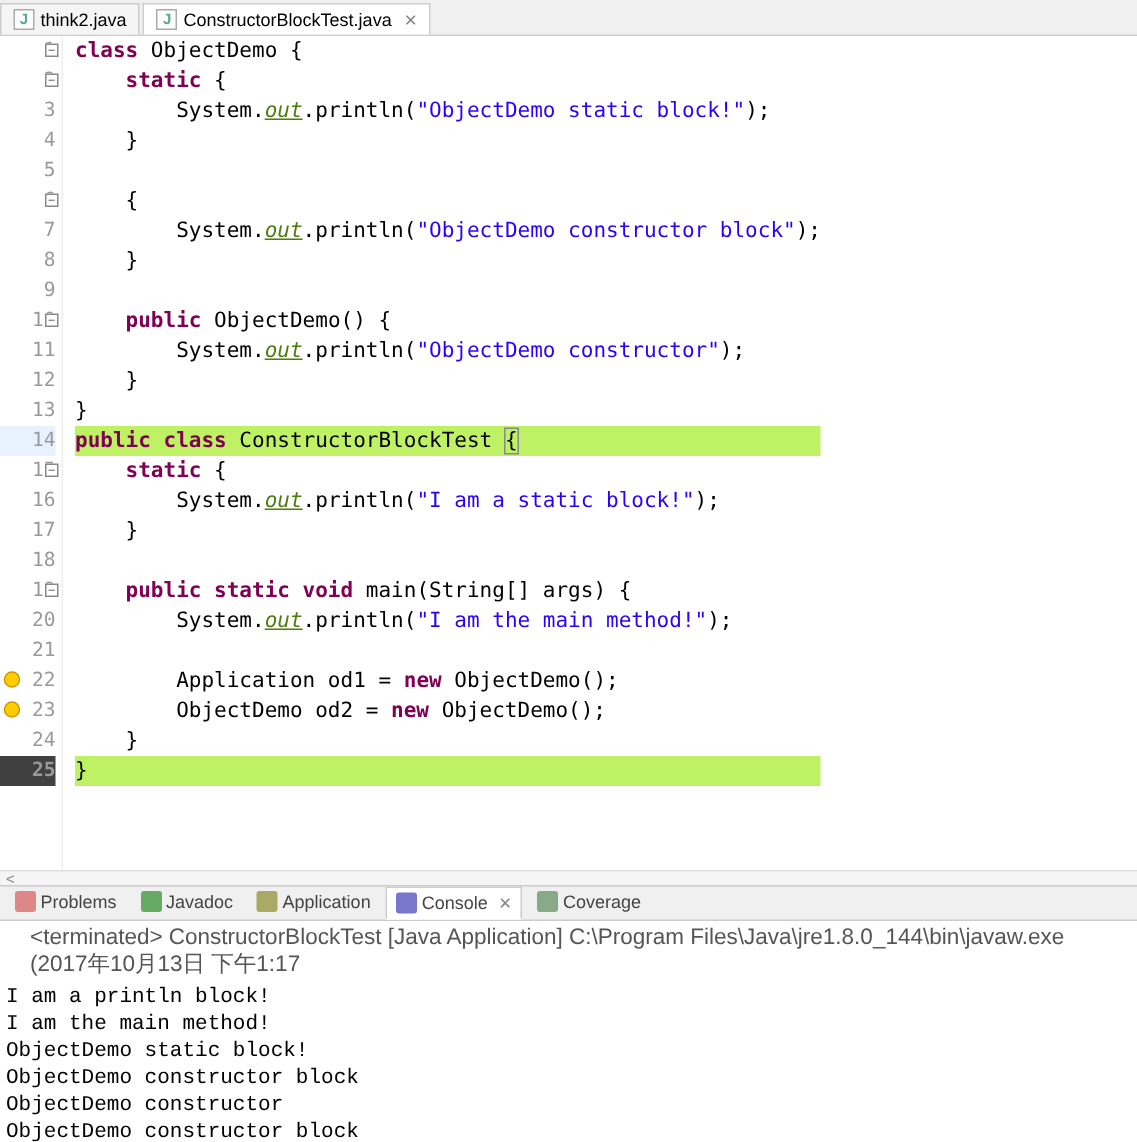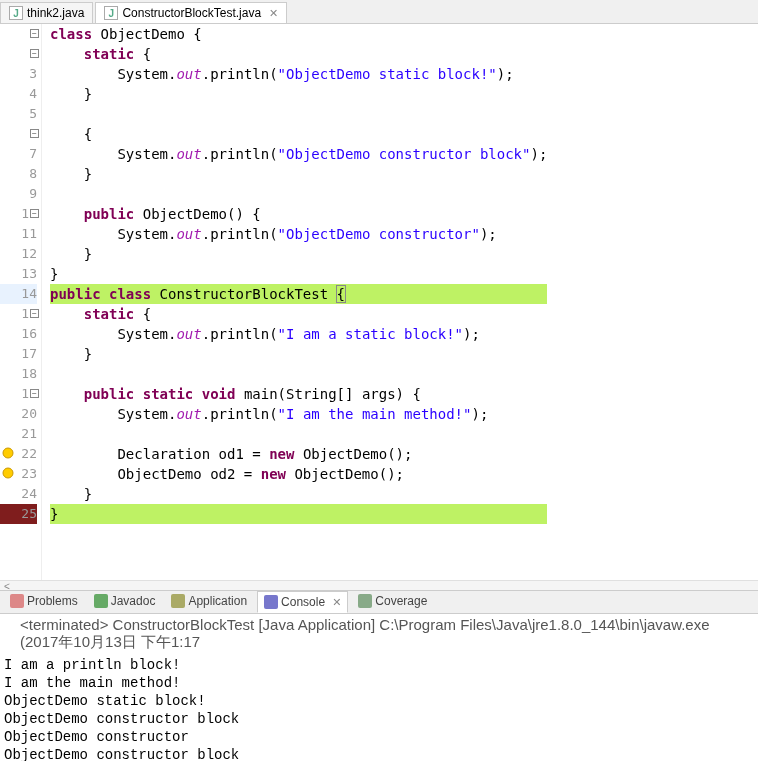--- a/index.html
+++ b/index.html
@@ -11,21 +11,21 @@
   .tab-close { color: #888; font-size: 11px; margin-left: 4px; }
   .editor { display: flex; height: 556px; overflow: auto; }
   .gutter { width: 42px; background: #fff; border-right: 1px solid #eee; font-family: Consolas, monospace; font-size: 13px; color: #999; text-align: right; padding-right: 4px; position: relative; }
   .gutter-row { height: 20px; line-height: 20px; position: relative; }
   .fold { position: absolute; right: -2px; top: 5px; width: 9px; height: 9px; border: 1px solid #888; font-size: 8px; line-height: 7px; text-align: center; color: #666; background: #fff; }
   .marker { position: absolute; left: 2px; top: 3px; width: 12px; height: 12px; }
   .code { font-family: Consolas, monospace; font-size: 14px; line-height: 20px; padding-left: 8px; }
   .code-line { height: 20px; white-space: pre; }
   .code-line.hl { background: #bef264; }
   .kw { color: #800055; font-weight: bold; }
-  .fld { color: #a21caf; font-style: italic; }
+  .fld { color: #4d7c0f; font-style: italic; text-decoration: underline; }
   .str { color: #2a00ff; }
   .caret-box { outline: 1px solid #888; }
   .bottom-tabs { display: flex; background: #f0f0f0; border-top: 1px solid #ccc; border-bottom: 1px solid #ccc; height: 24px; align-items: flex-start; padding: 0 4px; gap: 4px; }
   .btab { padding: 3px 6px; display: flex; align-items: center; gap: 3px; color: #444; cursor: pointer; }
   .btab.active { background: #fff; border: 1px solid #ccc; border-bottom: 1px solid #fff; }
   .btab-icon { width: 14px; height: 14px; display: inline-block; }
   .console-header { font-size: 15px; color: #555; padding: 2px 20px; }
   .console { font-family: "Courier New", monospace; font-size: 14px; line-height: 18px; padding: 2px 4px; }
   .scroll-edge { height: 10px; background: #f5f5f5; border-top: 1px solid #e0e0e0; }
   .scroll-left { width: 18px; height: 10px; color: #888; font-size: 10px; padding-left: 4px; }
@@ -68,21 +68,21 @@
       <div class="gutter-row">19<span class="fold">−</span></div>
       <div class="gutter-row">20</div>
       <div class="gutter-row">21</div>
       <div class="gutter-row"><svg class="marker" viewBox="0 0 12 12">
           <circle cx="6" cy="6" r="5" fill="#fc0" stroke="#c90"></circle>
         </svg>22</div>
       <div class="gutter-row"><svg class="marker" viewBox="0 0 12 12">
           <circle cx="6" cy="6" r="5" fill="#fc0" stroke="#c90"></circle>
         </svg>23</div>
       <div class="gutter-row">24</div>
-      <div class="gutter-row" style="background: #7f1d1d;">25</div>
+      <div class="gutter-row" style="background: #404040; font-weight: bold;">25</div>
     </div>
   <div class="code" id="code-container">
       <div class="code-line"><span class="kw">class </span><span>ObjectDemo {</span></div>
       <div class="code-line"><span>    </span><span class="kw">static </span><span>{</span></div>
       <div class="code-line"><span>        System.</span><span class="fld">out</span><span>.println(</span><span class="str">"ObjectDemo static block!"</span><span>);</span></div>
       <div class="code-line"><span>    }</span></div>
       <div class="code-line"><span></span></div>
       <div class="code-line"><span>    {</span></div>
       <div class="code-line"><span>        System.</span><span class="fld">out</span><span>.println(</span><span class="str">"ObjectDemo constructor block"</span><span>);</span></div>
       <div class="code-line"><span>    }</span></div>
@@ -92,21 +92,21 @@
       <div class="code-line"><span>    }</span></div>
       <div class="code-line"><span>}</span></div>
       <div class="code-line hl"><span class="kw">public class </span><span>ConstructorBlockTest </span><span class="caret-box">{</span></div>
       <div class="code-line"><span>    </span><span class="kw">static </span><span>{</span></div>
       <div class="code-line"><span>        System.</span><span class="fld">out</span><span>.println(</span><span class="str">"I am a static block!"</span><span>);</span></div>
       <div class="code-line"><span>    }</span></div>
       <div class="code-line"><span></span></div>
       <div class="code-line"><span>    </span><span class="kw">public static void </span><span>main(String[] args) {</span></div>
       <div class="code-line"><span>        System.</span><span class="fld">out</span><span>.println(</span><span class="str">"I am the main method!"</span><span>);</span></div>
       <div class="code-line"><span></span></div>
-      <div class="code-line"><span>        Declaration od1 = </span><span class="kw">new </span><span>ObjectDemo();</span></div>
+      <div class="code-line"><span>        Application od1 = </span><span class="kw">new </span><span>ObjectDemo();</span></div>
       <div class="code-line"><span>        ObjectDemo od2 = </span><span class="kw">new </span><span>ObjectDemo();</span></div>
       <div class="code-line"><span>    }</span></div>
       <div class="code-line hl"><span>}</span></div>
     </div>
 </div>
 
 <div class="scroll-edge">
   <div class="scroll-left">&lt;</div>
 </div>
 

